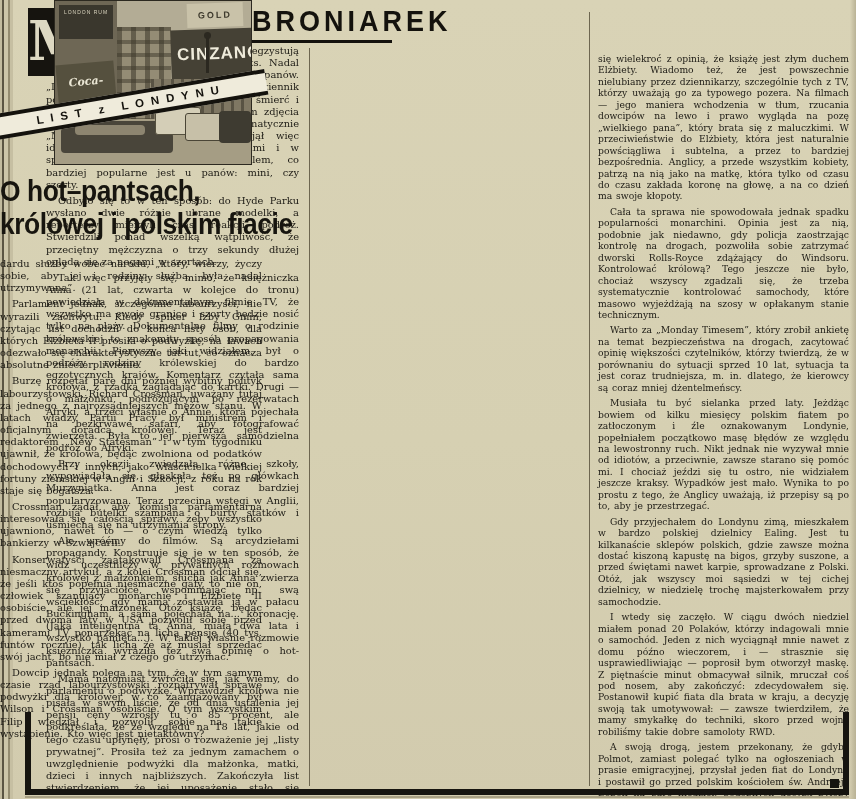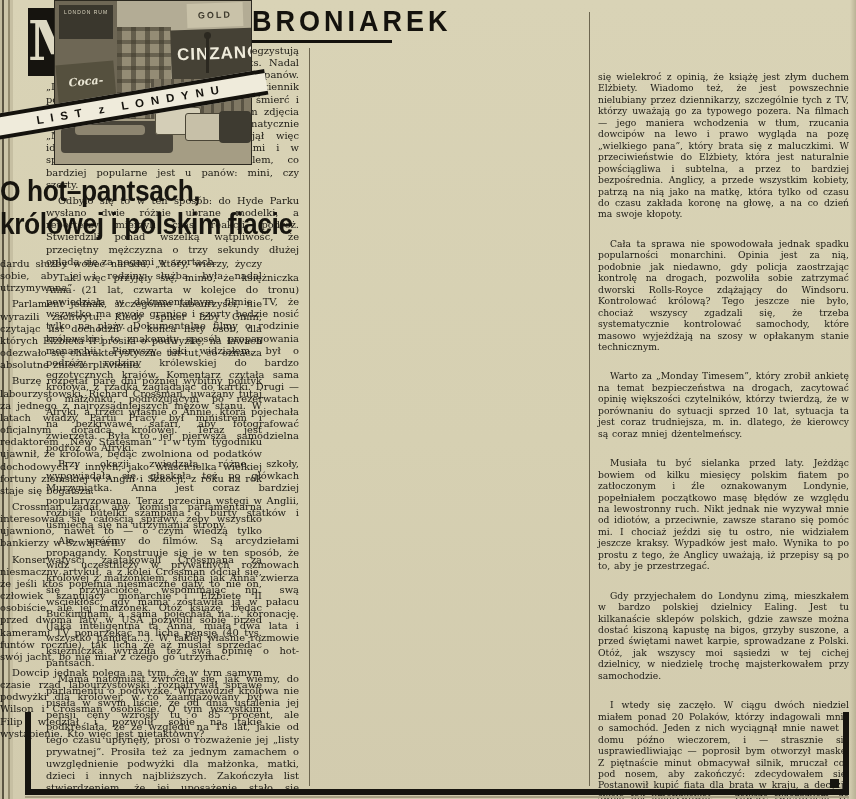--- a/index.html
+++ b/index.html
@@ -37,21 +37,21 @@
     font-size:9.9px;line-height:12.15px;}
   .dropcap-spacer{float:left;width:30px;height:34px;}
   .col2{left:318px;top:45px;width:262px;height:745px;}
   .col2-text{position:absolute;left:0;top:258px;width:262px;height:487px;overflow:hidden;
     font-size:9.9px;line-height:12.15px;text-align:justify;color:#1c1a14;}
   .col2-text p{margin:0 0 4px 0;text-indent:12px;word-spacing:1px;}
   .col2-text p.first{text-indent:0;}
   .note{font-size:9.1px;line-height:11.3px;letter-spacing:.3px;margin-top:3px;text-align:justify;
     color:#23211a;}
   .col3{left:598px;top:53px;width:251px;font-size:9.2px;line-height:11.45px;}
-  .col3 p{margin:18px 0 4px 0;}
+  .col3 p{margin:0 0 4px 0;}
 
   
   .photo{position:absolute;left:54px;top:0;width:196px;height:163px;background:#b3ac95;
     border:1px solid #2c2920;overflow:hidden;}
   .bldg-left{position:absolute;left:0;top:0;width:62px;height:118px;background:#6e6755;}
   .sign-rum{position:absolute;left:4px;top:4px;width:54px;height:30px;background:#3a372d;
     color:#d8d3bd;font-family:"Liberation Sans",sans-serif;font-size:5px;line-height:6px;
     text-align:center;padding-top:4px;letter-spacing:1px;}
   .sign-coke{position:absolute;left:2px;top:62px;width:58px;height:38px;background:#55503e;
     color:#ebe7d5;font-family:"DejaVu Serif",serif;font-style:italic;font-weight:bold;

